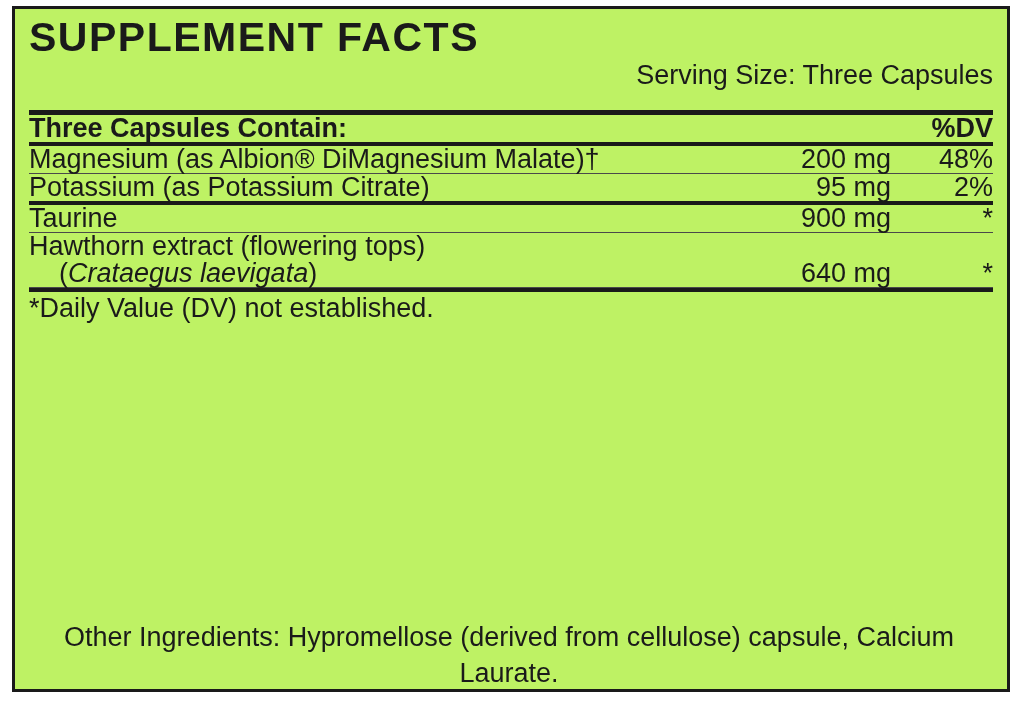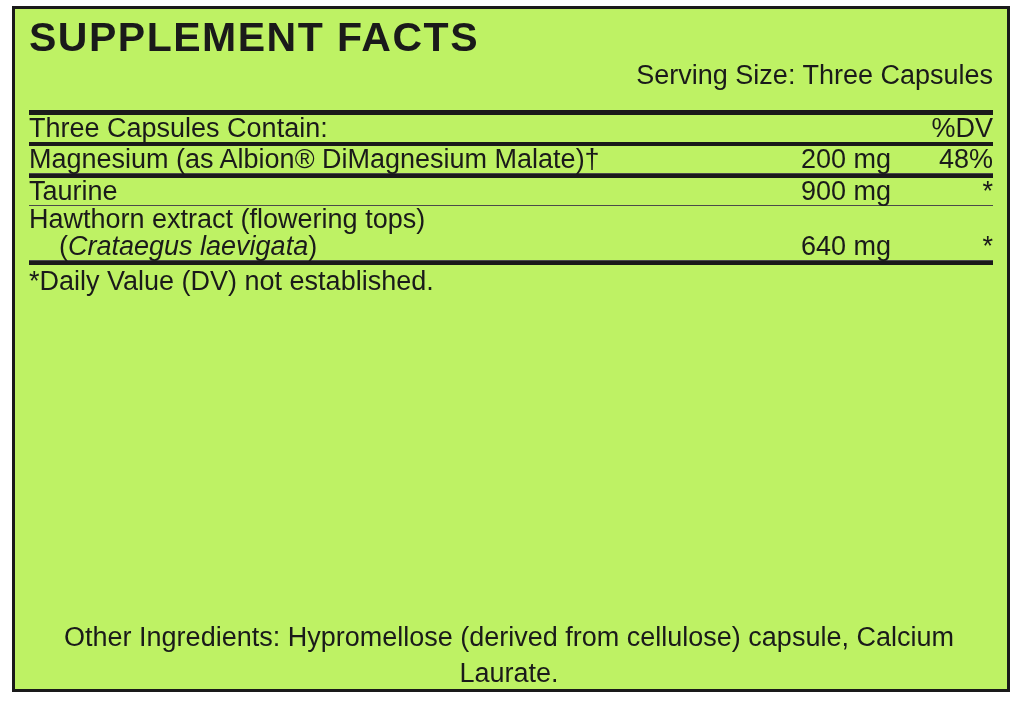--- a/index.html
+++ b/index.html
@@ -62,21 +62,21 @@
     width: 100%;
     border-collapse: collapse;
     font-size: 27px;
   }
   table.facts td {
     padding: 0;
     vertical-align: bottom;
     line-height: 1.0;
   }
   .hdr-row td {
-    font-weight: normal;
+    font-weight: bold;
     padding-top: 7px;
     padding-bottom: 9px;
   }
   .row td {
     padding-top: 9px;
     padding-bottom: 9px;
     margin-top: 16px;
   }
   .row-multi td {
     padding-top: 9px;
@@ -144,20 +144,25 @@
         <tr class="row">
           <td class="c-name">Magnesium (as Albion® DiMagnesium Malate)†</td>
           <td class="c-amt">200 mg</td>
           <td class="c-dv">48%</td>
         </tr>
 
         <tr class="sep-thin">
             <td colspan="3"></td>
           </tr>
 
+        <tr class="row">
+          <td class="c-name">Potassium (as Potassium Citrate)</td>
+          <td class="c-amt">95 mg</td>
+          <td class="c-dv">2%</td>
+        </tr>
 
         <tr class="sep-med">
             <td colspan="3"></td>
           </tr>
 
         <tr class="row">
           <td class="c-name">Taurine</td>
           <td class="c-amt">900 mg</td>
           <td class="c-dv">*</td>
         </tr>

